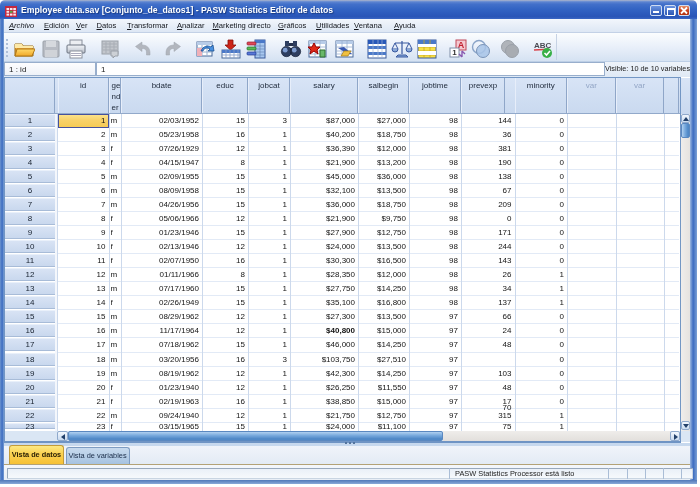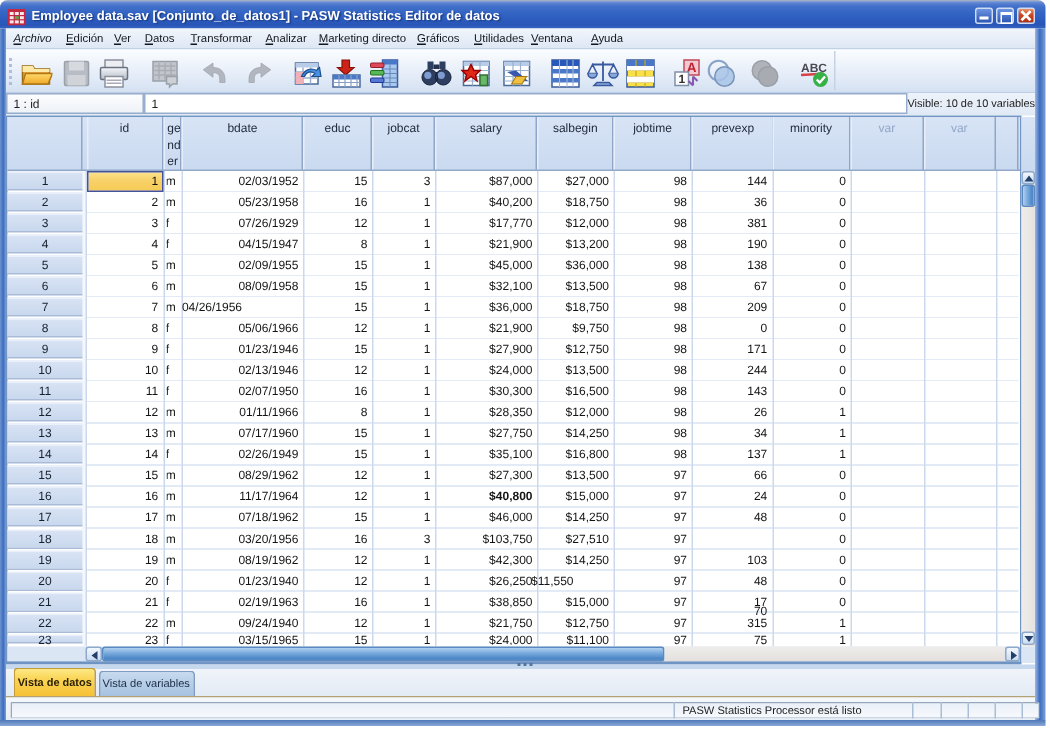--- a/index.html
+++ b/index.html
@@ -226,21 +226,21 @@
 <div class="" style="left:5px;top:77.5px;width:674.5px;height:36px;background:linear-gradient(180deg,#d8e4f6,#c9d9ef);"></div>
 <div class="" style="left:4px;top:77.5px;width:51px;height:36px;border-right:1px solid #8fa6c8;"></div>
 <div class="" style="left:57.5px;top:77.5px;width:51.0px;height:36px;border-right:1px solid #8fa6c8;border-left:1px solid #e7eefa;font-size:8px;line-height:10px;color:#1c2738;padding-top:3px;text-align:center;">id</div>
 <div class="" style="left:108.5px;top:77.5px;width:12.799999999999997px;height:36px;border-right:1px solid #8fa6c8;border-left:1px solid #e7eefa;font-size:8px;line-height:11.4px;color:#1c2738;padding:2px 0 0 2px;">ge<br>nd<br>er</div>
 <div class="" style="left:121.3px;top:77.5px;width:80.7px;height:36px;border-right:1px solid #8fa6c8;border-left:1px solid #e7eefa;font-size:8px;line-height:10px;color:#1c2738;padding-top:3px;text-align:center;">bdate</div>
 <div class="" style="left:202.0px;top:77.5px;width:46.0px;height:36px;border-right:1px solid #8fa6c8;border-left:1px solid #e7eefa;font-size:8px;line-height:10px;color:#1c2738;padding-top:3px;text-align:center;">educ</div>
 <div class="" style="left:248.0px;top:77.5px;width:42.0px;height:36px;border-right:1px solid #8fa6c8;border-left:1px solid #e7eefa;font-size:8px;line-height:10px;color:#1c2738;padding-top:3px;text-align:center;">jobcat</div>
 <div class="" style="left:290.0px;top:77.5px;width:68.0px;height:36px;border-right:1px solid #8fa6c8;border-left:1px solid #e7eefa;font-size:8px;line-height:10px;color:#1c2738;padding-top:3px;text-align:center;">salary</div>
 <div class="" style="left:358.0px;top:77.5px;width:51.0px;height:36px;border-right:1px solid #8fa6c8;border-left:1px solid #e7eefa;font-size:8px;line-height:10px;color:#1c2738;padding-top:3px;text-align:center;">salbegin</div>
 <div class="" style="left:409.0px;top:77.5px;width:52.0px;height:36px;border-right:1px solid #8fa6c8;border-left:1px solid #e7eefa;font-size:8px;line-height:10px;color:#1c2738;padding-top:3px;text-align:center;">jobtime</div>
-<div class="" style="left:461.0px;top:77.5px;width:55px;height:36px;border-right:1px solid #8fa6c8;border-left:1px solid #e7eefa;font-size:8px;line-height:10px;color:#1c2738;padding-top:3px;text-align:center;">prevexp</div>
+<div class="" style="left:461.0px;top:77.5px;width:44px;height:36px;border-right:1px solid #8fa6c8;border-left:1px solid #e7eefa;font-size:8px;line-height:10px;color:#1c2738;padding-top:3px;text-align:center;">prevexp</div>
 <div class="" style="left:514.5px;top:77.5px;width:52.5px;height:36px;border-right:1px solid #8fa6c8;border-left:1px solid #e7eefa;font-size:8px;line-height:10px;color:#1c2738;padding-top:3px;text-align:center;">minority</div>
 <div class="" style="left:567.0px;top:77.5px;width:48.5px;height:36px;border-right:1px solid #8fa6c8;border-left:1px solid #e7eefa;font-size:8px;line-height:10px;color:#93a6c6;padding-top:3px;text-align:center;">var</div>
 <div class="" style="left:615.5px;top:77.5px;width:48.0px;height:36px;border-right:1px solid #8fa6c8;border-left:1px solid #e7eefa;font-size:8px;line-height:10px;color:#93a6c6;padding-top:3px;text-align:center;">var</div>
 <div class="" style="left:663.5px;top:77.5px;width:15.0px;height:36px;border-right:1px solid #8fa6c8;"></div>
 <div class="" style="left:5px;top:113px;width:674.5px;height:1px;background:#92a9ca;"></div>
 <div class="" style="left:55px;top:114px;width:623.5px;height:316.5px;background:#fff;"></div>
 <div class="" style="left:55px;top:114px;width:623.5px;height:316.5px;background:repeating-linear-gradient(180deg,transparent 0px,transparent 13.03px,#e2eaf6 13.03px,#e2eaf6 14.03px);"></div>
 <div class="" style="left:108.5px;top:114px;width:1px;height:316.5px;background:#ccd9ec;"></div>
 <div class="" style="left:121.3px;top:114px;width:1px;height:316.5px;background:#ccd9ec;"></div>
 <div class="" style="left:202.0px;top:114px;width:1px;height:316.5px;background:#ccd9ec;"></div>
@@ -276,21 +276,21 @@
 <div class="" style="left:358.0px;top:128.03px;width:48.0px;height:13.00px;font-size:8px;color:#141414;text-align:right;line-height:13.0px;overflow:hidden;">$18,750</div>
 <div class="" style="left:409.0px;top:128.03px;width:49.0px;height:13.00px;font-size:8px;color:#141414;text-align:right;line-height:13.0px;overflow:hidden;">98</div>
 <div class="" style="left:461.0px;top:128.03px;width:50.5px;height:13.00px;font-size:8px;color:#141414;text-align:right;line-height:13.0px;overflow:hidden;">36</div>
 <div class="" style="left:514.5px;top:128.03px;width:49.5px;height:13.00px;font-size:8px;color:#141414;text-align:right;line-height:13.0px;overflow:hidden;">0</div>
 <div class="" style="left:5px;top:142.06px;width:50px;height:13.03px;background:linear-gradient(180deg,#d8e3f4,#c9d8ee);border-top:1px solid #e9f0fa;border-bottom:1px solid #a8bcd8;font-size:8px;color:#16202e;text-align:center;line-height:12.0px;">3</div>
 <div class="" style="left:57.5px;top:142.06px;width:48.0px;height:13.00px;font-size:8px;color:#141414;text-align:right;line-height:13.0px;overflow:hidden;">3</div>
 <div class="" style="left:110.5px;top:142.06px;width:10.8px;height:13.00px;font-size:8px;color:#141414;line-height:13.0px;overflow:hidden;">f</div>
 <div class="" style="left:121.3px;top:142.06px;width:77.7px;height:13.00px;font-size:8px;color:#141414;text-align:right;line-height:13.0px;overflow:hidden;">07/26/1929</div>
 <div class="" style="left:202.0px;top:142.06px;width:43.0px;height:13.00px;font-size:8px;color:#141414;text-align:right;line-height:13.0px;overflow:hidden;">12</div>
 <div class="" style="left:248.0px;top:142.06px;width:39.0px;height:13.00px;font-size:8px;color:#141414;text-align:right;line-height:13.0px;overflow:hidden;">1</div>
-<div class="" style="left:290.0px;top:142.06px;width:65.0px;height:13.00px;font-size:8px;color:#141414;text-align:right;line-height:13.0px;overflow:hidden;">$17,770</div>
+<div class="" style="left:290.0px;top:142.06px;width:65.0px;height:13.00px;font-size:8px;color:#141414;text-align:right;line-height:13.0px;overflow:hidden;">$36,390</div>
 <div class="" style="left:358.0px;top:142.06px;width:48.0px;height:13.00px;font-size:8px;color:#141414;text-align:right;line-height:13.0px;overflow:hidden;">$12,000</div>
 <div class="" style="left:409.0px;top:142.06px;width:49.0px;height:13.00px;font-size:8px;color:#141414;text-align:right;line-height:13.0px;overflow:hidden;">98</div>
 <div class="" style="left:461.0px;top:142.06px;width:50.5px;height:13.00px;font-size:8px;color:#141414;text-align:right;line-height:13.0px;overflow:hidden;">381</div>
 <div class="" style="left:514.5px;top:142.06px;width:49.5px;height:13.00px;font-size:8px;color:#141414;text-align:right;line-height:13.0px;overflow:hidden;">0</div>
 <div class="" style="left:5px;top:156.09px;width:50px;height:13.03px;background:linear-gradient(180deg,#d8e3f4,#c9d8ee);border-top:1px solid #e9f0fa;border-bottom:1px solid #a8bcd8;font-size:8px;color:#16202e;text-align:center;line-height:12.0px;">4</div>
 <div class="" style="left:57.5px;top:156.09px;width:48.0px;height:13.00px;font-size:8px;color:#141414;text-align:right;line-height:13.0px;overflow:hidden;">4</div>
 <div class="" style="left:110.5px;top:156.09px;width:10.8px;height:13.00px;font-size:8px;color:#141414;line-height:13.0px;overflow:hidden;">f</div>
 <div class="" style="left:121.3px;top:156.09px;width:77.7px;height:13.00px;font-size:8px;color:#141414;text-align:right;line-height:13.0px;overflow:hidden;">04/15/1947</div>
 <div class="" style="left:202.0px;top:156.09px;width:43.0px;height:13.00px;font-size:8px;color:#141414;text-align:right;line-height:13.0px;overflow:hidden;">8</div>
 <div class="" style="left:248.0px;top:156.09px;width:39.0px;height:13.00px;font-size:8px;color:#141414;text-align:right;line-height:13.0px;overflow:hidden;">1</div>
@@ -317,21 +317,21 @@
 <div class="" style="left:202.0px;top:184.15px;width:43.0px;height:13.00px;font-size:8px;color:#141414;text-align:right;line-height:13.0px;overflow:hidden;">15</div>
 <div class="" style="left:248.0px;top:184.15px;width:39.0px;height:13.00px;font-size:8px;color:#141414;text-align:right;line-height:13.0px;overflow:hidden;">1</div>
 <div class="" style="left:290.0px;top:184.15px;width:65.0px;height:13.00px;font-size:8px;color:#141414;text-align:right;line-height:13.0px;overflow:hidden;">$32,100</div>
 <div class="" style="left:358.0px;top:184.15px;width:48.0px;height:13.00px;font-size:8px;color:#141414;text-align:right;line-height:13.0px;overflow:hidden;">$13,500</div>
 <div class="" style="left:409.0px;top:184.15px;width:49.0px;height:13.00px;font-size:8px;color:#141414;text-align:right;line-height:13.0px;overflow:hidden;">98</div>
 <div class="" style="left:461.0px;top:184.15px;width:50.5px;height:13.00px;font-size:8px;color:#141414;text-align:right;line-height:13.0px;overflow:hidden;">67</div>
 <div class="" style="left:514.5px;top:184.15px;width:49.5px;height:13.00px;font-size:8px;color:#141414;text-align:right;line-height:13.0px;overflow:hidden;">0</div>
 <div class="" style="left:5px;top:198.18px;width:50px;height:13.03px;background:linear-gradient(180deg,#d8e3f4,#c9d8ee);border-top:1px solid #e9f0fa;border-bottom:1px solid #a8bcd8;font-size:8px;color:#16202e;text-align:center;line-height:12.0px;">7</div>
 <div class="" style="left:57.5px;top:198.18px;width:48.0px;height:13.00px;font-size:8px;color:#141414;text-align:right;line-height:13.0px;overflow:hidden;">7</div>
 <div class="" style="left:110.5px;top:198.18px;width:10.8px;height:13.00px;font-size:8px;color:#141414;line-height:13.0px;overflow:hidden;">m</div>
-<div class="" style="left:121.3px;top:198.18px;width:77.7px;height:13.00px;font-size:8px;color:#141414;text-align:left;line-height:13.0px;overflow:hidden;">04/26/1956</div>
+<div class="" style="left:121.3px;top:198.18px;width:77.7px;height:13.00px;font-size:8px;color:#141414;text-align:right;line-height:13.0px;overflow:hidden;">04/26/1956</div>
 <div class="" style="left:202.0px;top:198.18px;width:43.0px;height:13.00px;font-size:8px;color:#141414;text-align:right;line-height:13.0px;overflow:hidden;">15</div>
 <div class="" style="left:248.0px;top:198.18px;width:39.0px;height:13.00px;font-size:8px;color:#141414;text-align:right;line-height:13.0px;overflow:hidden;">1</div>
 <div class="" style="left:290.0px;top:198.18px;width:65.0px;height:13.00px;font-size:8px;color:#141414;text-align:right;line-height:13.0px;overflow:hidden;">$36,000</div>
 <div class="" style="left:358.0px;top:198.18px;width:48.0px;height:13.00px;font-size:8px;color:#141414;text-align:right;line-height:13.0px;overflow:hidden;">$18,750</div>
 <div class="" style="left:409.0px;top:198.18px;width:49.0px;height:13.00px;font-size:8px;color:#141414;text-align:right;line-height:13.0px;overflow:hidden;">98</div>
 <div class="" style="left:461.0px;top:198.18px;width:50.5px;height:13.00px;font-size:8px;color:#141414;text-align:right;line-height:13.0px;overflow:hidden;">209</div>
 <div class="" style="left:514.5px;top:198.18px;width:49.5px;height:13.00px;font-size:8px;color:#141414;text-align:right;line-height:13.0px;overflow:hidden;">0</div>
 <div class="" style="left:5px;top:212.21px;width:50px;height:13.03px;background:linear-gradient(180deg,#d8e3f4,#c9d8ee);border-top:1px solid #e9f0fa;border-bottom:1px solid #a8bcd8;font-size:8px;color:#16202e;text-align:center;line-height:12.0px;">8</div>
 <div class="" style="left:57.5px;top:212.21px;width:48.0px;height:13.00px;font-size:8px;color:#141414;text-align:right;line-height:13.0px;overflow:hidden;">8</div>
 <div class="" style="left:110.5px;top:212.21px;width:10.8px;height:13.00px;font-size:8px;color:#141414;line-height:13.0px;overflow:hidden;">f</div>
@@ -464,21 +464,21 @@
 <div class="" style="left:409.0px;top:366.54px;width:49.0px;height:13.00px;font-size:8px;color:#141414;text-align:right;line-height:13.0px;overflow:hidden;">97</div>
 <div class="" style="left:461.0px;top:366.54px;width:50.5px;height:13.00px;font-size:8px;color:#141414;text-align:right;line-height:13.0px;overflow:hidden;">103</div>
 <div class="" style="left:514.5px;top:366.54px;width:49.5px;height:13.00px;font-size:8px;color:#141414;text-align:right;line-height:13.0px;overflow:hidden;">0</div>
 <div class="" style="left:5px;top:380.57px;width:50px;height:13.03px;background:linear-gradient(180deg,#d8e3f4,#c9d8ee);border-top:1px solid #e9f0fa;border-bottom:1px solid #a8bcd8;font-size:8px;color:#16202e;text-align:center;line-height:12.0px;">20</div>
 <div class="" style="left:57.5px;top:380.57px;width:48.0px;height:13.00px;font-size:8px;color:#141414;text-align:right;line-height:13.0px;overflow:hidden;">20</div>
 <div class="" style="left:110.5px;top:380.57px;width:10.8px;height:13.00px;font-size:8px;color:#141414;line-height:13.0px;overflow:hidden;">f</div>
 <div class="" style="left:121.3px;top:380.57px;width:77.7px;height:13.00px;font-size:8px;color:#141414;text-align:right;line-height:13.0px;overflow:hidden;">01/23/1940</div>
 <div class="" style="left:202.0px;top:380.57px;width:43.0px;height:13.00px;font-size:8px;color:#141414;text-align:right;line-height:13.0px;overflow:hidden;">12</div>
 <div class="" style="left:248.0px;top:380.57px;width:39.0px;height:13.00px;font-size:8px;color:#141414;text-align:right;line-height:13.0px;overflow:hidden;">1</div>
 <div class="" style="left:290.0px;top:380.57px;width:65.0px;height:13.00px;font-size:8px;color:#141414;text-align:right;line-height:13.0px;overflow:hidden;">$26,250</div>
-<div class="" style="left:354px;top:380.57px;width:48.0px;height:13.00px;font-size:8px;color:#141414;text-align:left;line-height:13.0px;overflow:hidden;">$11,550</div>
+<div class="" style="left:368px;top:380.57px;width:48.0px;height:13.00px;font-size:8px;color:#141414;text-align:center;line-height:13.0px;overflow:hidden;">$11,550</div>
 <div class="" style="left:409.0px;top:380.57px;width:49.0px;height:13.00px;font-size:8px;color:#141414;text-align:right;line-height:13.0px;overflow:hidden;">97</div>
 <div class="" style="left:461.0px;top:380.57px;width:50.5px;height:13.00px;font-size:8px;color:#141414;text-align:right;line-height:13.0px;overflow:hidden;">48</div>
 <div class="" style="left:514.5px;top:380.57px;width:49.5px;height:13.00px;font-size:8px;color:#141414;text-align:right;line-height:13.0px;overflow:hidden;">0</div>
 <div class="" style="left:5px;top:394.60px;width:50px;height:13.03px;background:linear-gradient(180deg,#d8e3f4,#c9d8ee);border-top:1px solid #e9f0fa;border-bottom:1px solid #a8bcd8;font-size:8px;color:#16202e;text-align:center;line-height:12.0px;">21</div>
 <div class="" style="left:57.5px;top:394.60px;width:48.0px;height:13.00px;font-size:8px;color:#141414;text-align:right;line-height:13.0px;overflow:hidden;">21</div>
 <div class="" style="left:110.5px;top:394.60px;width:10.8px;height:13.00px;font-size:8px;color:#141414;line-height:13.0px;overflow:hidden;">f</div>
 <div class="" style="left:121.3px;top:394.60px;width:77.7px;height:13.00px;font-size:8px;color:#141414;text-align:right;line-height:13.0px;overflow:hidden;">02/19/1963</div>
 <div class="" style="left:202.0px;top:394.60px;width:43.0px;height:13.00px;font-size:8px;color:#141414;text-align:right;line-height:13.0px;overflow:hidden;">16</div>
 <div class="" style="left:248.0px;top:394.60px;width:39.0px;height:13.00px;font-size:8px;color:#141414;text-align:right;line-height:13.0px;overflow:hidden;">1</div>
 <div class="" style="left:290.0px;top:394.60px;width:65.0px;height:13.00px;font-size:8px;color:#141414;text-align:right;line-height:13.0px;overflow:hidden;">$38,850</div>

